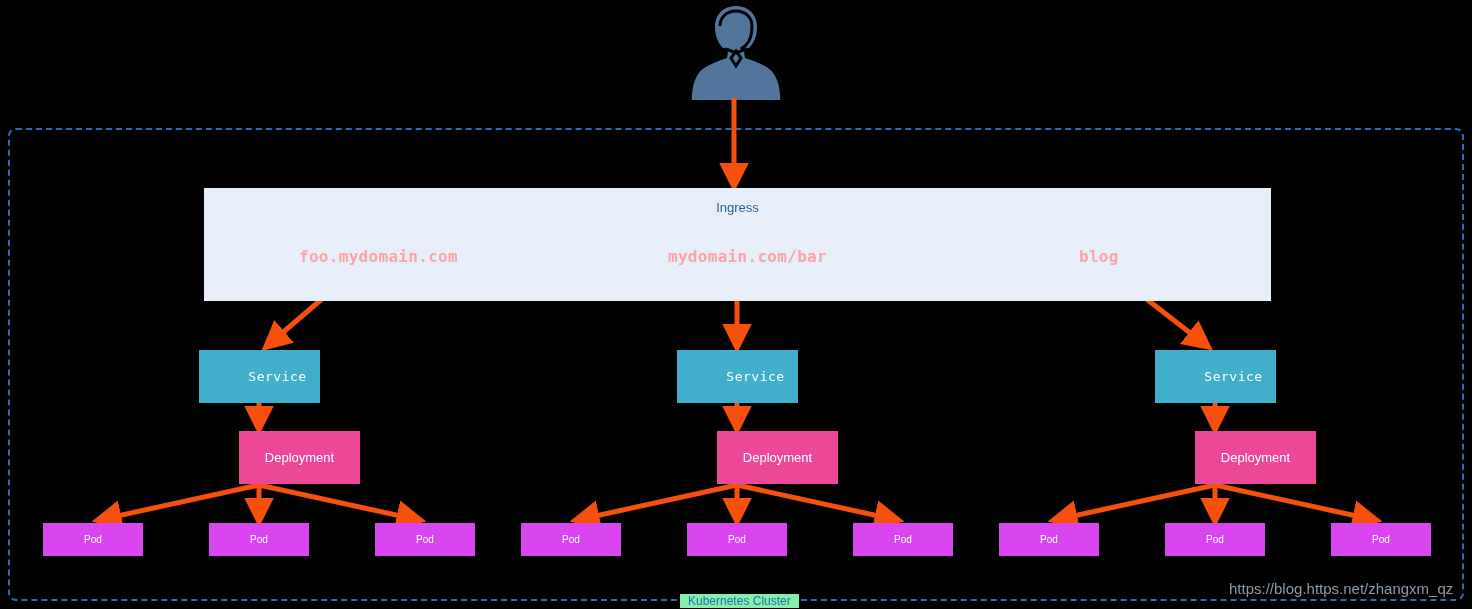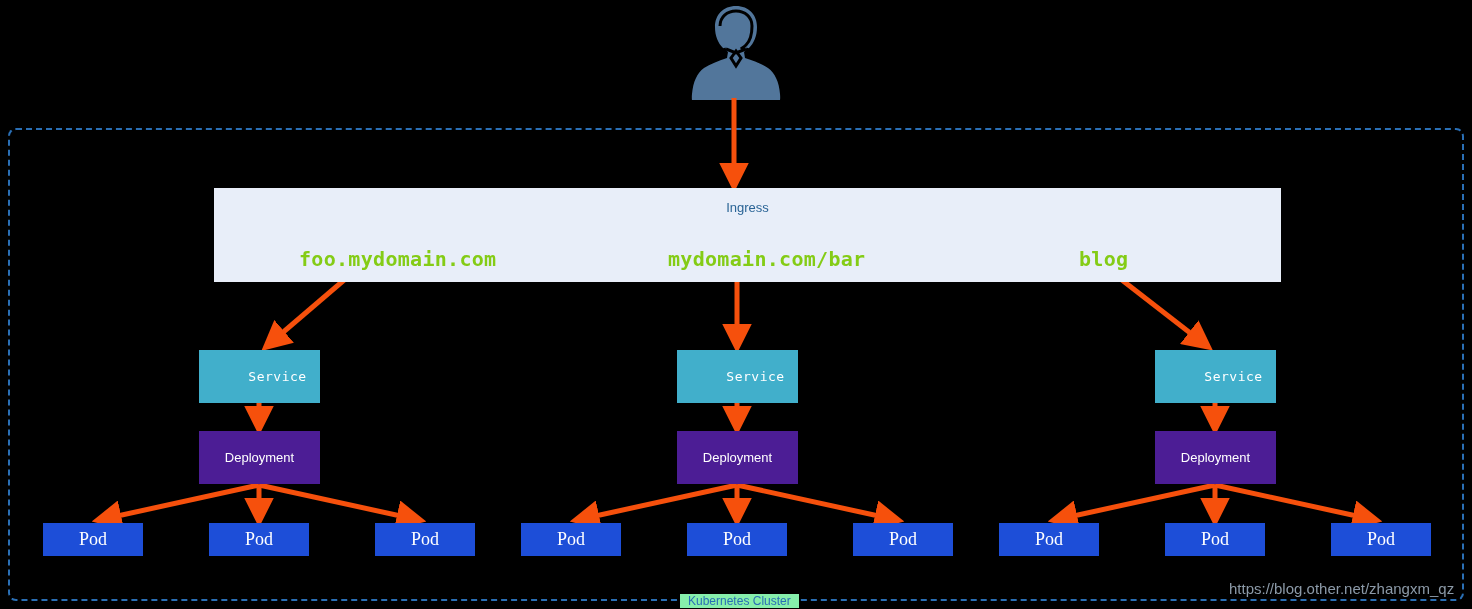--- a/index.html
+++ b/index.html
@@ -33,45 +33,46 @@
     white-space: nowrap;
   }
   .node-service {
     background: #41AFCB;
     font-family: "DejaVu Sans Mono", monospace;
     font-size: 13px;
     letter-spacing: 0.5px;
     padding-left: 36px;
   }
   .node-deployment {
-    background: #4c1d95;
+    background: #ec4899;
     font-family: "Liberation Sans", sans-serif;
     font-size: 13px;
+    margin-left: 40px;
   }
   .node-pod {
-    background: #1d4ed8;
-    font-family: Liberation Serif, serif;
-    font-size: 18px;
+    background: #d946ef;
+    font-family: Liberation Sans, sans-serif;
+    font-size: 10px;
   }
   .node-ingress {
     background: #E8EEF9;
     justify-content: center;
     align-items: flex-start;
   }
   .ingress-title {
     margin-top: 12px;
     color: #2A6496;
     font-family: "Liberation Sans", sans-serif;
     font-size: 13px;
   }
   .route-label {
     position: absolute;
-    color: #84cc16;
+    color: #fca5a5;
     font-family: "DejaVu Sans Mono", monospace;
-    font-size: 20px;
+    font-size: 16px;
     font-weight: bold;
     white-space: nowrap;
     letter-spacing: 0.3px;
   }
   .cluster-box {
     position: absolute;
     box-sizing: border-box;
     border: 2px dashed #2A6FB5;
     border-radius: 8px;
     background: transparent;
@@ -151,21 +152,21 @@
       <line x1="737" y1="485" x2="577" y2="520"></line>
       <line x1="737" y1="485" x2="737" y2="520"></line>
       <line x1="737" y1="485" x2="897" y2="520"></line>
 
       <line x1="1215" y1="485" x2="1055" y2="520"></line>
       <line x1="1215" y1="485" x2="1215" y2="520"></line>
       <line x1="1215" y1="485" x2="1375" y2="520"></line>
     </g>
   </svg>
 
-  <div class="node node-ingress" style="left:214px; top:188px; width:1067px; height:94px;">
+  <div class="node node-ingress" style="left:204px; top:188px; width:1067px; height:113px;">
     <span class="ingress-title">Ingress</span>
   </div>
 
   <div class="route-label" style="left:299px; top:247px;">foo.mydomain.com</div>
   <div class="route-label" style="left:668px; top:247px;">mydomain.com/bar</div>
   <div class="route-label" style="left:1079px; top:247px;">blog</div>
 
   <div class="node node-service" style="left:199px; top:350px; width:121px; height:53px;">Service</div>
   <div class="node node-deployment" style="left:199px; top:431px; width:121px; height:53px;">Deployment</div>
   <div class="node node-pod" style="left:43px; top:523px; width:100px; height:33px;">Pod</div>
@@ -177,15 +178,15 @@
   <div class="node node-pod" style="left:521px; top:523px; width:100px; height:33px;">Pod</div>
   <div class="node node-pod" style="left:687px; top:523px; width:100px; height:33px;">Pod</div>
   <div class="node node-pod" style="left:853px; top:523px; width:100px; height:33px;">Pod</div>
 
   <div class="node node-service" style="left:1155px; top:350px; width:121px; height:53px;">Service</div>
   <div class="node node-deployment" style="left:1155px; top:431px; width:121px; height:53px;">Deployment</div>
   <div class="node node-pod" style="left:999px; top:523px; width:100px; height:33px;">Pod</div>
   <div class="node node-pod" style="left:1165px; top:523px; width:100px; height:33px;">Pod</div>
   <div class="node node-pod" style="left:1331px; top:523px; width:100px; height:33px;">Pod</div>
 
-  <div class="watermark" style="left:1229px; top:580px;">https://blog.other.net/zhangxm_qz</div>
+  <div class="watermark" style="left:1229px; top:580px;">https://blog.https.net/zhangxm_qz</div>
 
 </div>
 
 </body></html>

